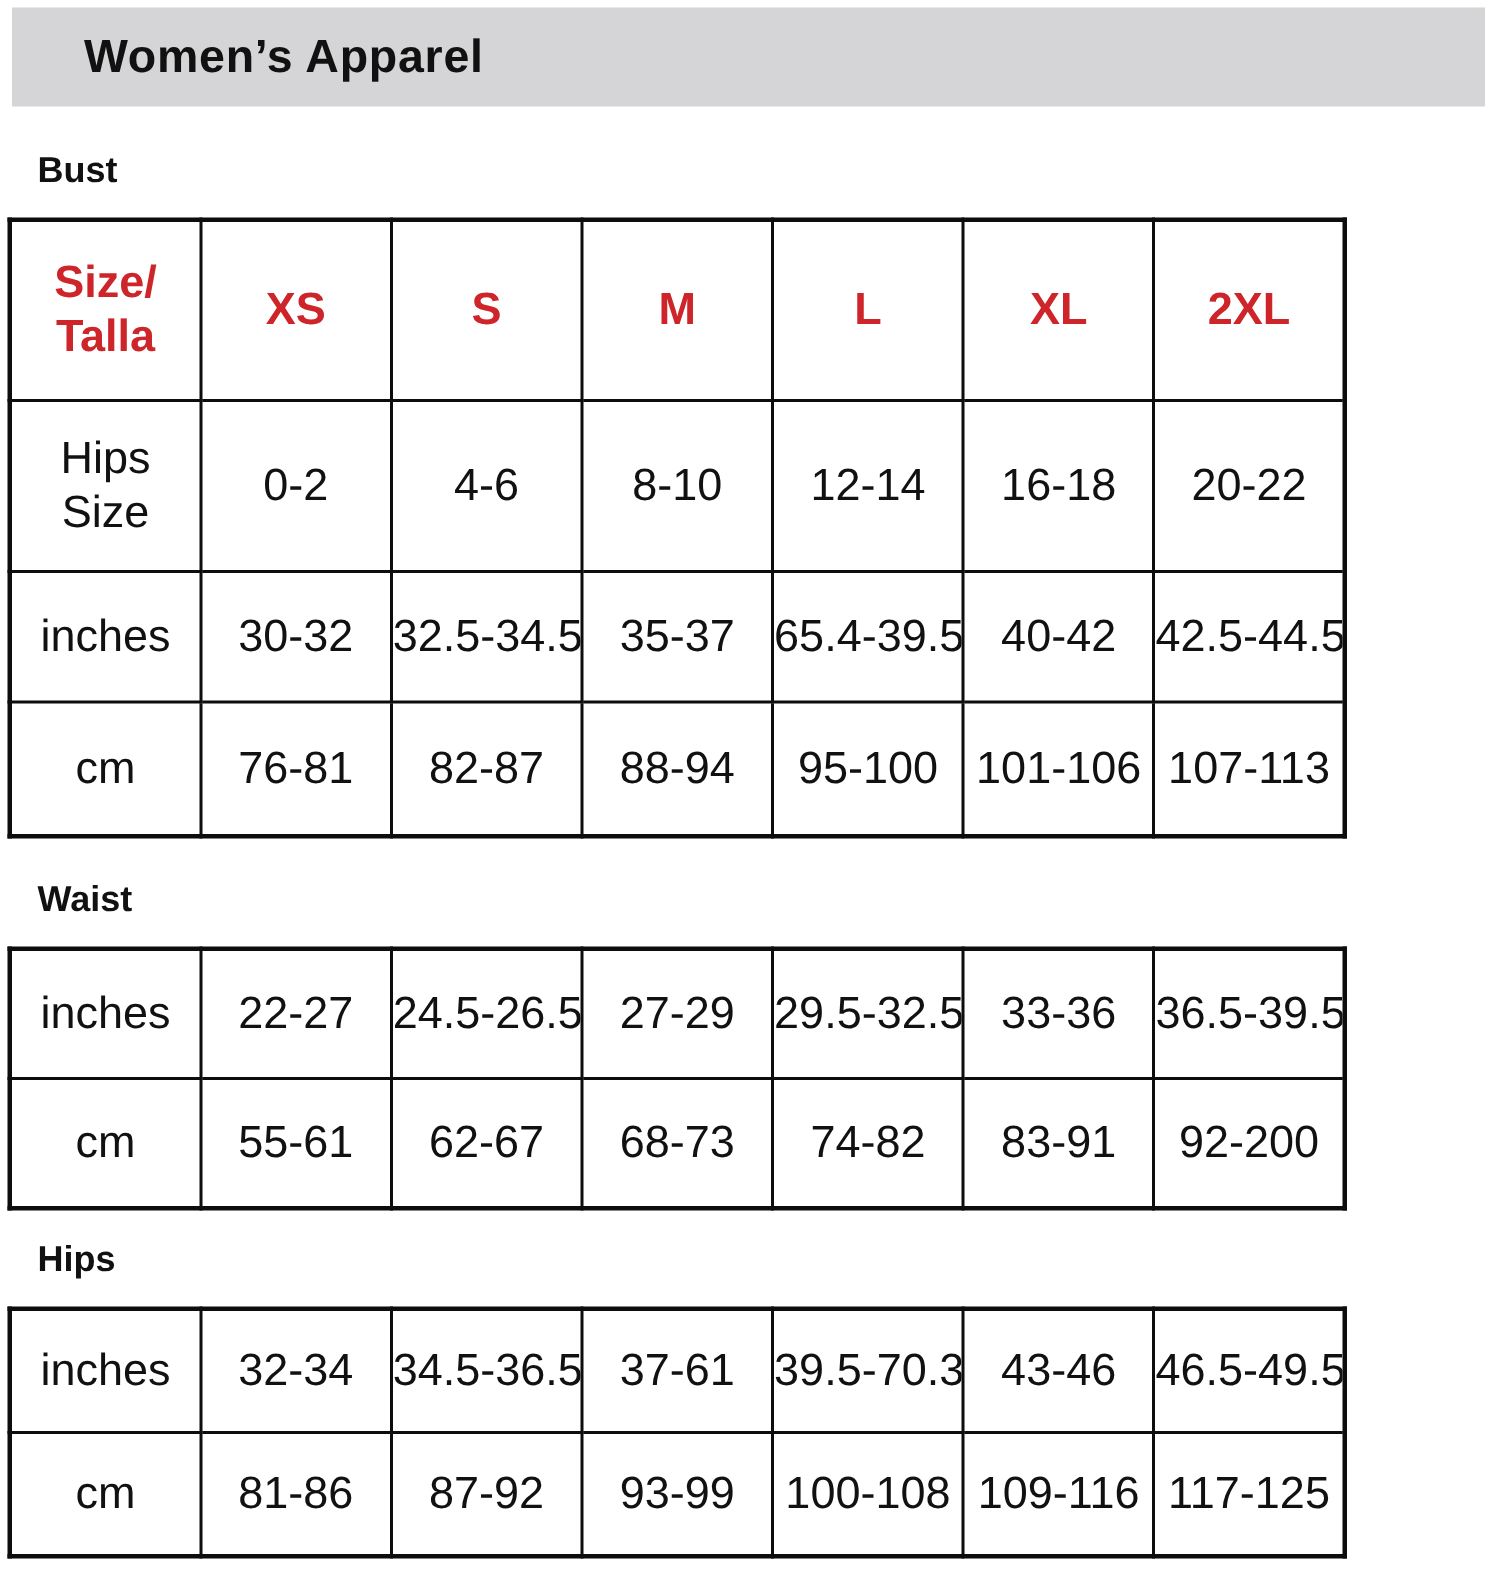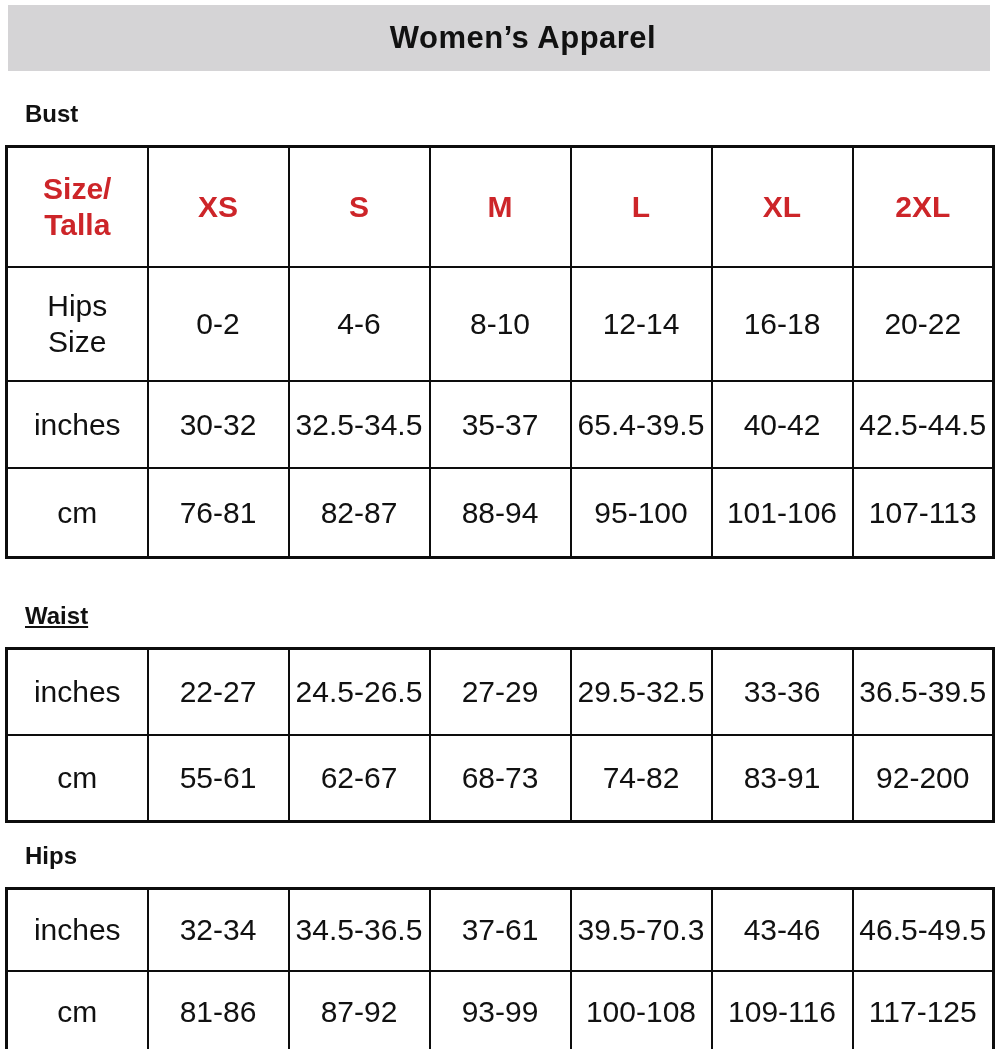--- a/index.html
+++ b/index.html
@@ -18,36 +18,36 @@
     height: 1049px;
     background: #ffffff;
     overflow: hidden;
   }
   .title-bar {
     margin: 5px 7px 0 8px;
     height: 66px;
     background: #d5d4d6;
     display: flex;
     align-items: center;
-    justify-content: center;
+    justify-content: flex-start;
     font-size: 31px;
     font-weight: 700;
     letter-spacing: 0.5px;
     padding-left: 48px;
   }
   .section-heading {
     margin: 26px 0 14px 25px;
     font-size: 24px;
     font-weight: 700;
     line-height: 34px;
   }
-  .section-heading.waist { margin-top: 40px; text-decoration: underline; }
+  .section-heading.waist { margin-top: 24px; }
   .section-heading.hips  { margin-top: 16px; }
   table.size-table {
-    width: 990px;
+    width: 893px;
     margin-left: 5px;
     border-collapse: collapse;
     table-layout: fixed;
     border: 3px solid #0d0d0d;
   }
   table.size-table td {
     border: 2px solid #0d0d0d;
     text-align: center;
     vertical-align: middle;
     font-size: 30px;

